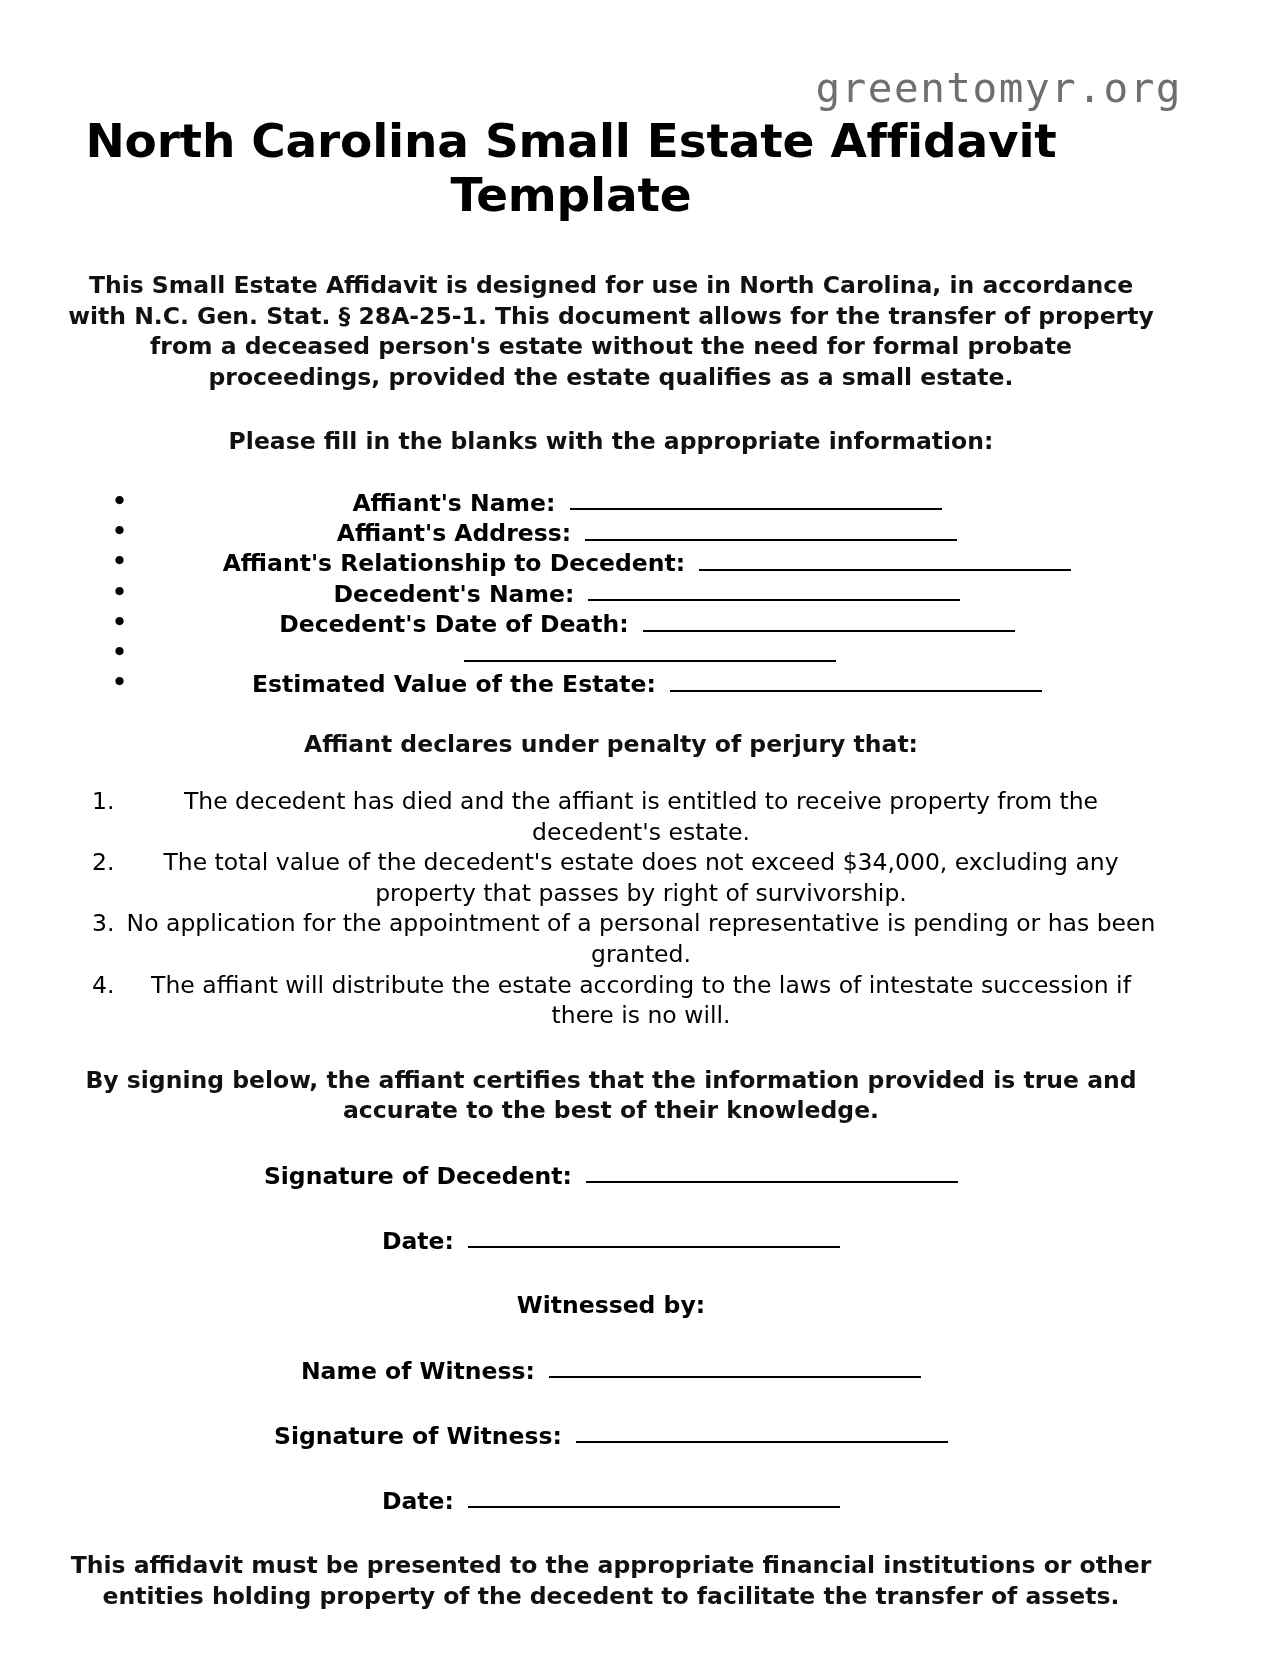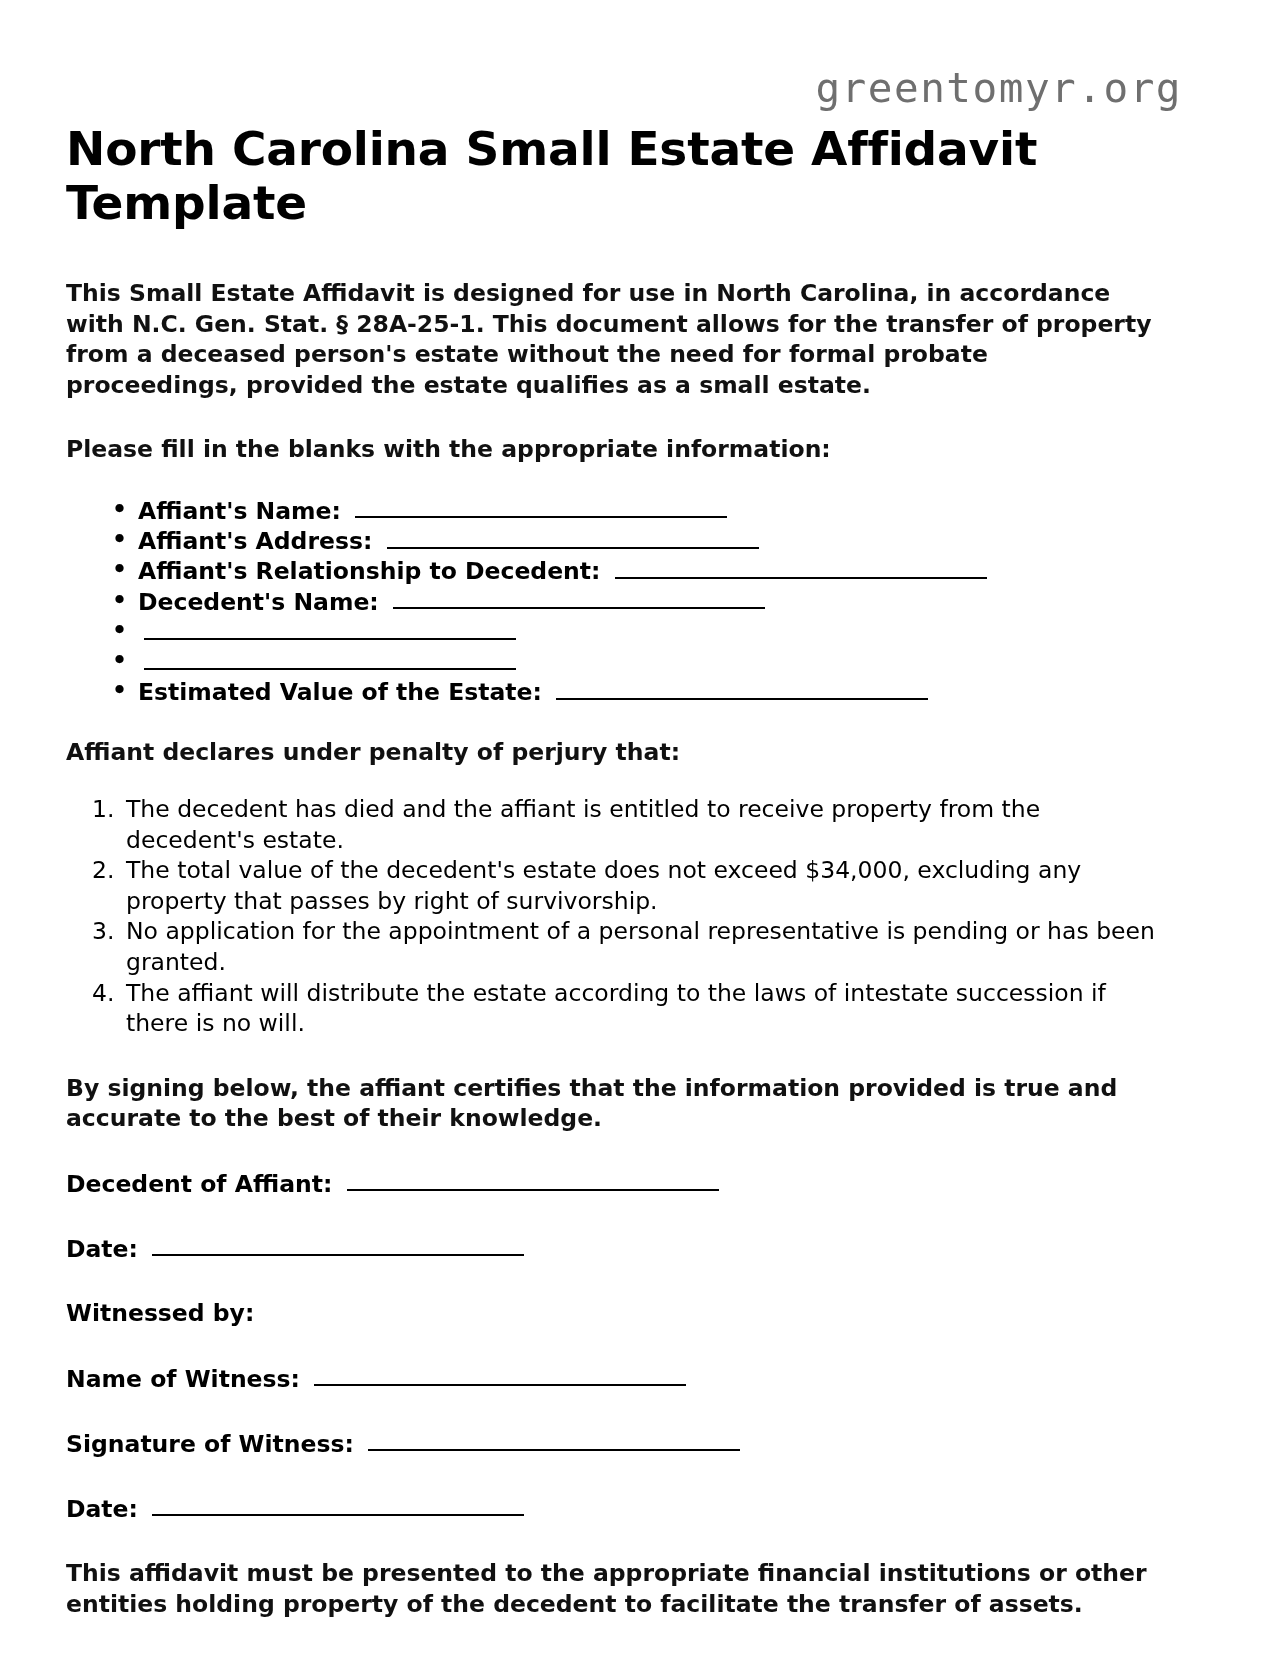--- a/index.html
+++ b/index.html
@@ -34,22 +34,23 @@
     font-size: 41px;
     letter-spacing: 1.5px;
     color: #6f6f6f;
     white-space: nowrap;
     user-select: none;
   }
 
   .content {
     position: absolute;
     left: 66px;
-    top: 12px;
+    top: 4px;
     width: 1090px;
+    text-align: center;
   }
 
   h1.doc-title {
     margin: 0;
     padding-top: 84px;
     font-family: "DejaVu Sans", sans-serif;
     font-size: 47px;
     font-weight: bold;
     line-height: 1.15;
     letter-spacing: -0.2px;
@@ -186,20 +187,21 @@
         <span>Affiant's Relationship to Decedent:</span>
         <span class="blank-rule w-relationship"></span>
       </li>
       <li>
         <span class="bullet-dot">•</span>
         <span>Decedent's Name:</span>
         <span class="blank-rule w-dname"></span>
       </li>
       <li>
         <span class="bullet-dot">•</span>
+        <span>Decedent's Date of Death:</span>
         <span class="blank-rule w-dod"></span>
       </li>
       <li>
         <span class="bullet-dot">•</span>
         <span class="blank-rule w-dlast"></span>
       </li>
       <li>
         <span class="bullet-dot">•</span>
         <span>Estimated Value of the Estate:</span>
         <span class="blank-rule w-estval"></span>
@@ -219,21 +221,21 @@
       <li>The affiant will distribute the estate according to the laws of intestate succession if there is no will.</li>
     </ol>
 
     <div class="gap-lg"></div>
 
     <p class="body-text">By signing below, the affiant certifies that the information provided is true and accurate to the best of their knowledge.</p>
 
     <div class="gap-lg"></div>
 
     <div class="sig-line">
-      <span class="label">Decedent of Affiant:</span>
+      <span class="label">Signature of Decedent:</span>
       <span class="blank-rule w-sigaffiant"></span>
     </div>
 
     <div class="gap-lg"></div>
 
     <div class="sig-line">
       <span class="label">Date:</span>
       <span class="blank-rule w-date1"></span>
     </div>
 

